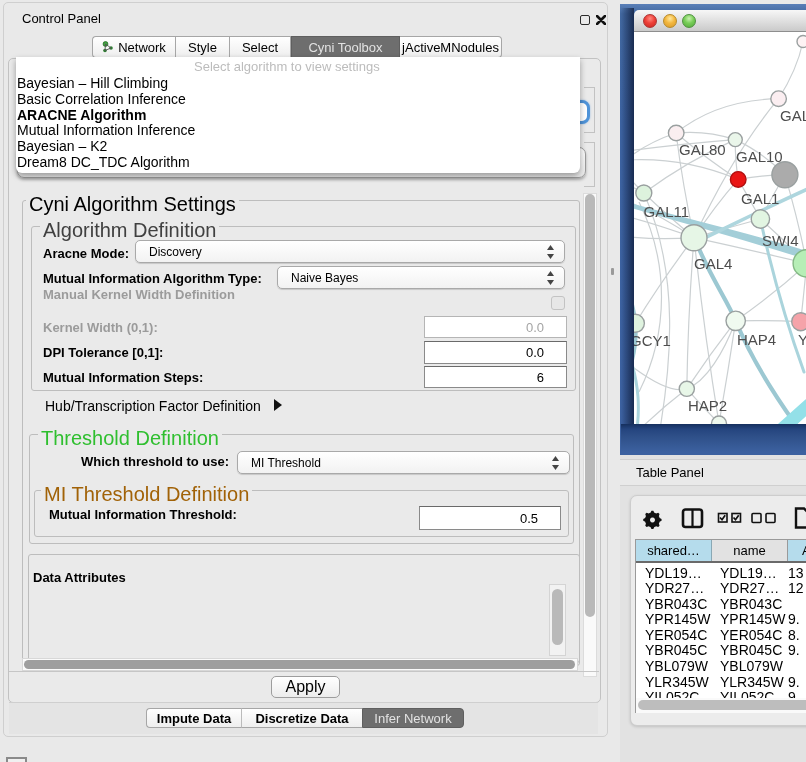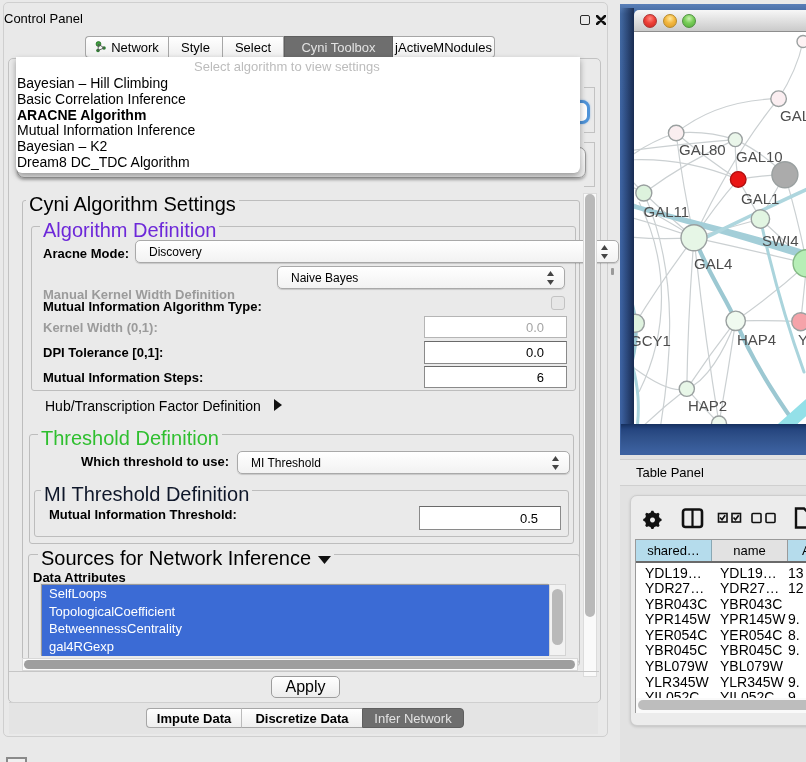--- a/index.html
+++ b/index.html
@@ -13,28 +13,28 @@
   .combo{position:absolute;background:linear-gradient(#ffffff,#f2f2f2);border:1px solid #a9a9a9;border-radius:5px;box-shadow:0 1px 1px rgba(0,0,0,0.15);font-size:12px;display:flex;align-items:center;padding-left:13px;box-sizing:border-box;}
   .carets{position:absolute;right:9px;top:50%;transform:translateY(-50%);width:9px;height:14px;}
   .inp{position:absolute;background:#fff;font-size:13px;text-align:right;box-sizing:border-box;display:flex;align-items:center;justify-content:flex-end;padding-right:22px;}
   .inp.en{border:1px solid #8a8a8a;border-top-color:#6a6a6a;}
   .inp.di{border:1px solid #b5b5b5;color:#a5a5a5;}
 </style></head>
 <body>
 <div id="app">
 
 <div class="abs" style="left:3px;top:2px;width:603px;height:733px;background:#e9e9e9;border:1px solid #cfcfcf;border-radius:5px;"></div>
-<div class="abs lbl" style="left:4px;top:11px;">Control Panel</div>
+<div class="abs lbl" style="left:22px;top:11px;">Control Panel</div>
 
 <div class="abs" style="left:580px;top:15px;width:8px;height:8px;border:1.6px solid #2a2a2a;border-radius:2px;"></div>
 <svg class="abs" style="left:596px;top:15px;" width="10" height="10" viewBox="0 0 10 10">
       <path d="M1,1 L9,9 M9,1 L1,9" stroke="#111" stroke-width="2.6" stroke-linecap="round"></path>
     </svg>
 
-<div id="tabs" class="abs" style="left:85px;top:36px;height:22px;display:flex;font-size:13px;">
+<div id="tabs" class="abs" style="left:92px;top:36px;height:22px;display:flex;font-size:13px;">
   <div style="box-sizing:border-box;width:83px;border:1px solid #a6a6a6;border-right:none;border-radius:4px 0 0 4px;background:linear-gradient(#ffffff,#eeeeee);display:flex;align-items:center;justify-content:center;">
     <svg width="12" height="12" viewBox="0 0 12 12" style="margin-right:4px;">
           <circle cx="3.5" cy="3" r="2.4" fill="#44a344" stroke="#1d6b1d" stroke-width="0.8"></circle>
           <circle cx="3" cy="9.5" r="1.8" fill="#2e7d32"></circle>
           <circle cx="9" cy="7" r="1.8" fill="#2e7d32"></circle>
           <path d="M3.5,3 L3,9.5 M3.5,3 L9,7 M3,9.5 L9,7" stroke="#555" stroke-width="0.9" fill="none"></path>
         </svg>
     Network</div>
   <div style="box-sizing:border-box;width:54px;border:1px solid #a6a6a6;border-right:none;background:linear-gradient(#ffffff,#eeeeee);display:flex;align-items:center;justify-content:center;">Style</div>
   <div style="box-sizing:border-box;width:62px;border:1px solid #a6a6a6;background:linear-gradient(#ffffff,#eeeeee);display:flex;align-items:center;justify-content:center;">Select</div>
@@ -46,29 +46,29 @@
 
 <div class="abs" style="left:558px;top:100px;width:26px;height:18px;border:3px solid #4f93d8;border-radius:8px;background:#fff;box-shadow:0 0 2px rgba(79,147,216,0.6);"></div>
 <div class="abs" style="left:584px;top:87px;width:10px;height:44px;border-top:1px solid #c2c2c2;border-right:1px solid #c2c2c2;border-bottom:1px solid #c2c2c2;"></div>
 <div class="abs" style="left:584px;top:142px;width:10px;height:43px;border-top:1px solid #c2c2c2;border-right:1px solid #c2c2c2;border-bottom:1px solid #c2c2c2;"></div>
 <div class="abs" style="left:17px;top:147px;width:569px;height:31px;border:1px solid #9a9a9a;border-radius:7px;background:linear-gradient(#fdfdfd,#e8e8e8);box-shadow:0 2px 3px rgba(0,0,0,0.28);box-sizing:border-box;"></div>
 
 <div class="group" style="left:22px;top:200px;width:556px;height:461px;"></div>
 <div class="gtitle" style="left:26px;top:193px;">Cyni Algorithm Settings</div>
 
 <div class="group" style="left:31px;top:226px;width:543px;height:163px;"></div>
-<div class="gtitle" style="left:40px;top:219px;color:#6d28d9;">Algorithm Definition</div>
+<div class="gtitle" style="left:40px;top:219px;color:#404040;">Algorithm Definition</div>
 
 <div class="abs lbl b" style="left:43px;top:246px;">Aracne Mode:</div>
-<div class="combo" style="left:135px;top:240px;width:484px;height:23px;">Discovery
+<div class="combo" style="left:135px;top:240px;width:430px;height:23px;">Discovery
   <svg class="carets" viewBox="0 0 9 14">
         <path d="M4.5,0 L8,5 L1,5 Z" fill="#444"></path>
         <path d="M4.5,14 L8,9 L1,9 Z" fill="#444"></path>
       </svg></div>
-<div class="abs lbl b" style="left:43px;top:271px;margin-top:28px;">Mutual Information Algorithm Type:</div>
+<div class="abs lbl b" style="left:43px;top:271px;">Mutual Information Algorithm Type:</div>
 <div class="combo" style="left:277px;top:266px;width:288px;height:23px;">Naive Bayes
   <svg class="carets" viewBox="0 0 9 14">
         <path d="M4.5,0 L8,5 L1,5 Z" fill="#444"></path>
         <path d="M4.5,14 L8,9 L1,9 Z" fill="#444"></path>
       </svg></div>
 
 <div class="abs lbl b dis" style="left:43px;top:287px;text-align:center;">Manual Kernel Width Definition</div>
 <div class="abs" style="left:551px;top:296px;width:12px;height:12px;background:#e7e7e7;border:1px solid #c3c3c3;border-radius:3px;"></div>
 
 <div class="abs lbl b dis" style="left:43px;top:320px;">Kernel Width (0,1):</div>
@@ -89,32 +89,27 @@
 <div class="gtitle" style="left:38px;top:427px;color:#2fbf2f;">Threshold Definition</div>
 
 <div class="abs lbl b" style="left:81px;top:454px;">Which threshold to use:</div>
 <div class="combo" style="left:237px;top:451px;width:333px;height:23px;">MI Threshold
   <svg class="carets" viewBox="0 0 9 14">
         <path d="M4.5,0 L8,5 L1,5 Z" fill="#444"></path>
         <path d="M4.5,14 L8,9 L1,9 Z" fill="#444"></path>
       </svg></div>
 
 <div class="group" style="left:34px;top:490px;width:533px;height:45px;"></div>
-<div class="gtitle" style="left:41px;top:483px;color:#0f172a;">MI Threshold Definition</div>
+<div class="gtitle" style="left:41px;top:483px;color:#a16207;">MI Threshold Definition</div>
 <div class="abs lbl b" style="left:49px;top:507px;">Mutual Information Threshold:</div>
 <div class="inp en" style="left:419px;top:506px;width:142px;height:24px;">0.5</div>
 
 <div class="group" style="left:28px;top:554px;width:550px;height:110px;"></div>
-<div class="gtitle" style="left:38px;top:547px;">Sources for Network Inference <svg width="13" height="9" viewBox="0 0 13 9" style="margin-left:1px;">
-        <path d="M0,0 L13,0 L6.5,8 Z" fill="#111"></path>
-      </svg></div>
 <div class="abs lbl b" style="left:33px;top:570px;">Data Attributes</div>
 
-<div class="abs" style="left:41px;top:584px;width:508px;height:72px;border-top:1px solid #9a9a9a;border-left:1px solid #9a9a9a;box-shadow:-1px -1px 0 rgba(0,0,0,0.05);background:#3b6bd5;color:#fff;font-size:13px;line-height:17.5px;padding-left:7px;box-sizing:border-box;">
-SelfLoops<br>TopologicalCoefficient<br>BetweennessCentrality<br>gal4RGexp</div>
 <div class="abs" style="left:549px;top:584px;width:17px;height:72px;background:#f2f2f2;border:1px solid #d4d4d4;box-sizing:border-box;"></div>
 <div class="abs" style="left:552px;top:589px;width:11px;height:56px;background:#b9b9b9;border-radius:6px;"></div>
 
 <div class="abs" style="left:22px;top:658px;width:556px;height:13px;background:#fafafa;border:1px solid #d8d8d8;box-sizing:border-box;"></div>
 <div class="abs" style="left:24px;top:660px;width:551px;height:9px;background:#9e9e9e;border-radius:5px;"></div>
 
 <div class="abs" style="left:583px;top:193px;width:14px;height:484px;background:#fafafa;border:1px solid #dcdcdc;box-sizing:border-box;"></div>
 <div class="abs" style="left:585px;top:194px;width:10px;height:423px;background:#b9b9b9;border-radius:5px;"></div>
 
 <div class="abs" style="left:9px;top:671px;width:590px;height:1px;background:#c6c6c6;"></div>

